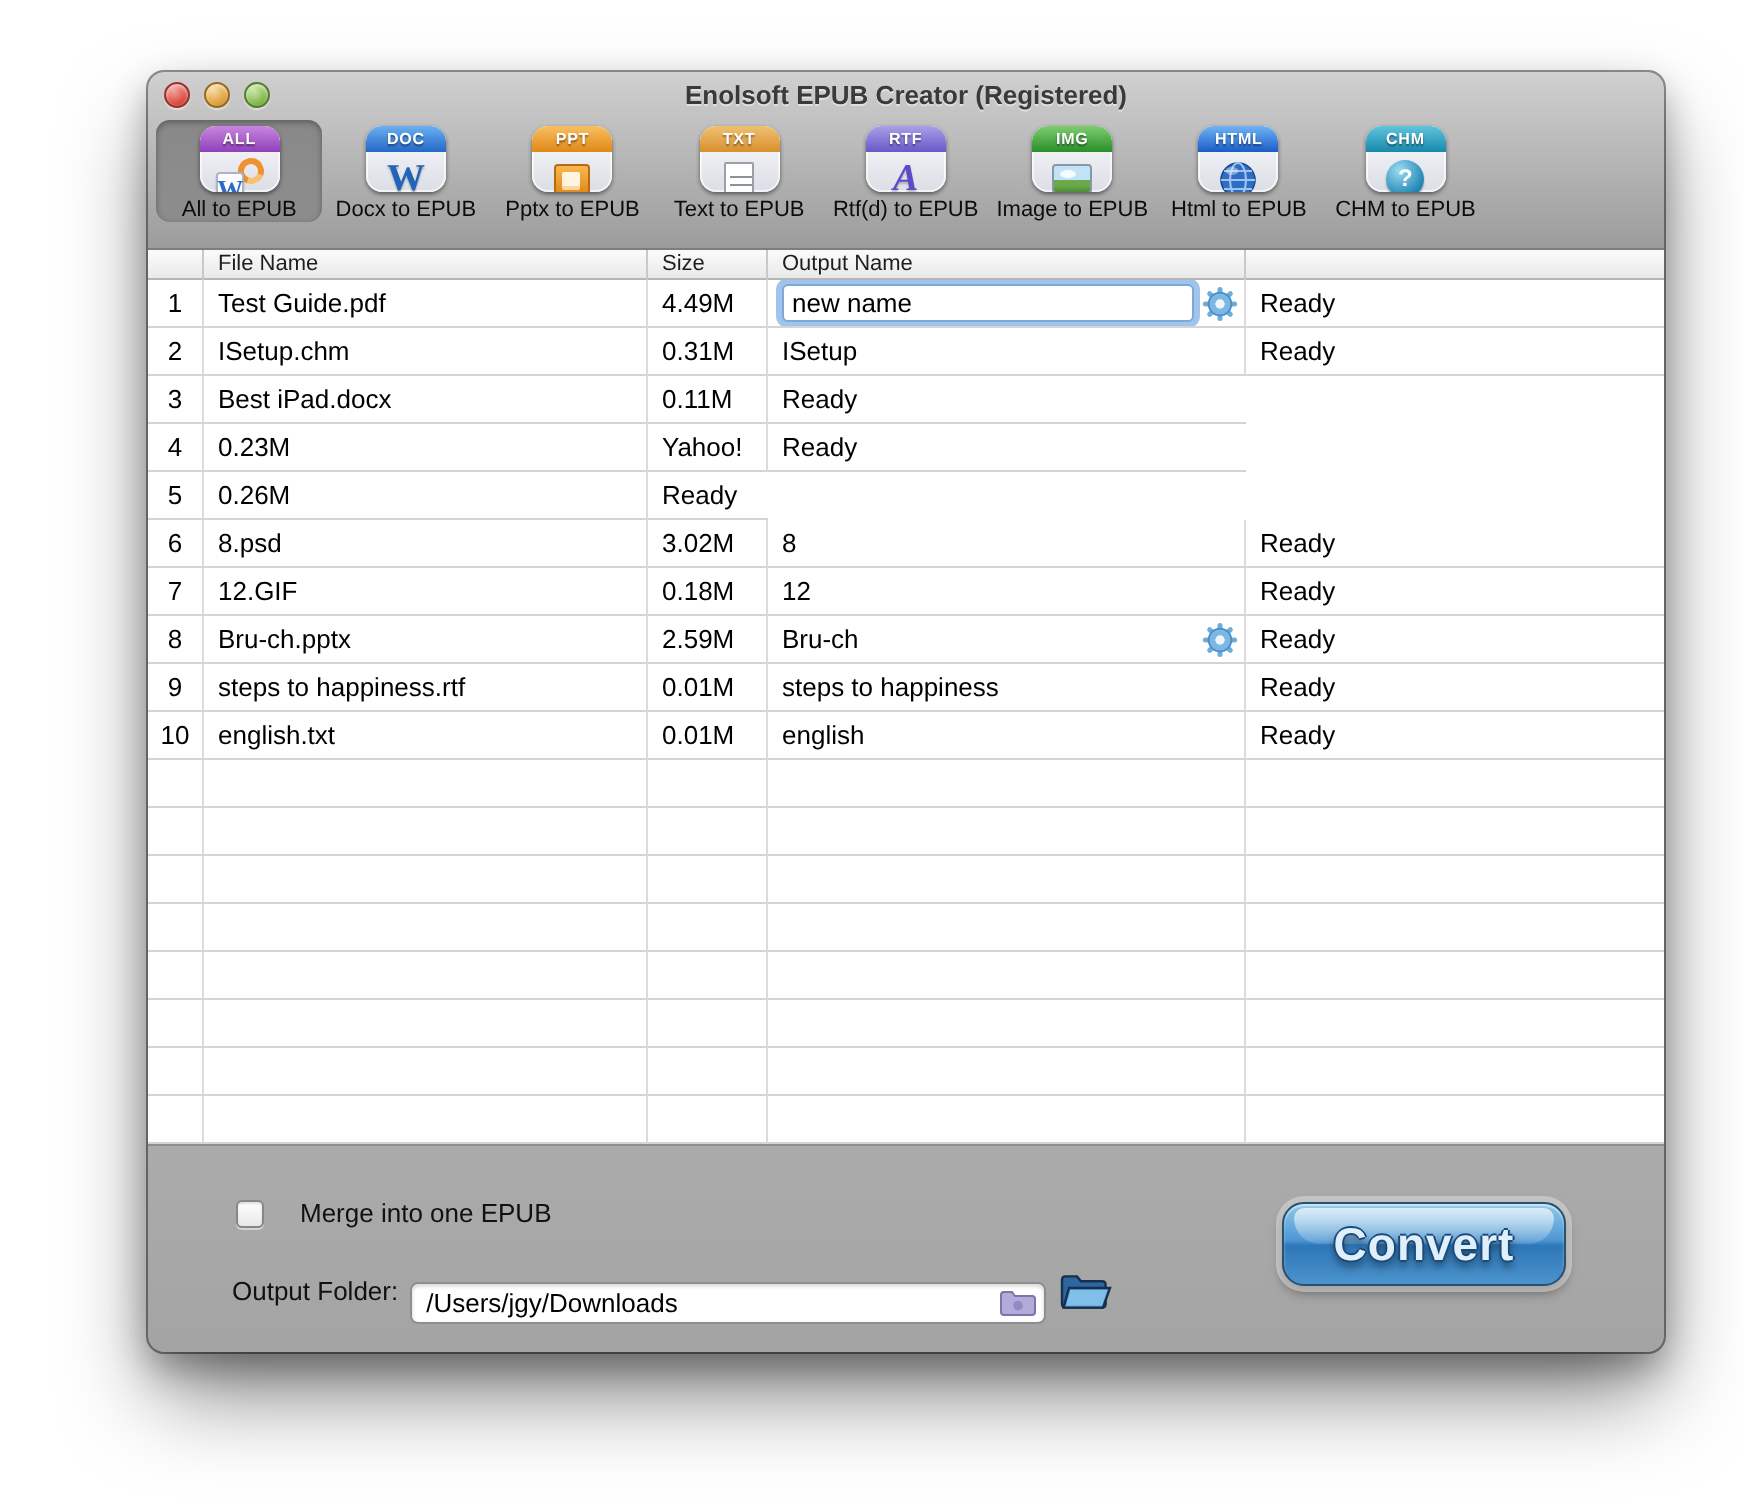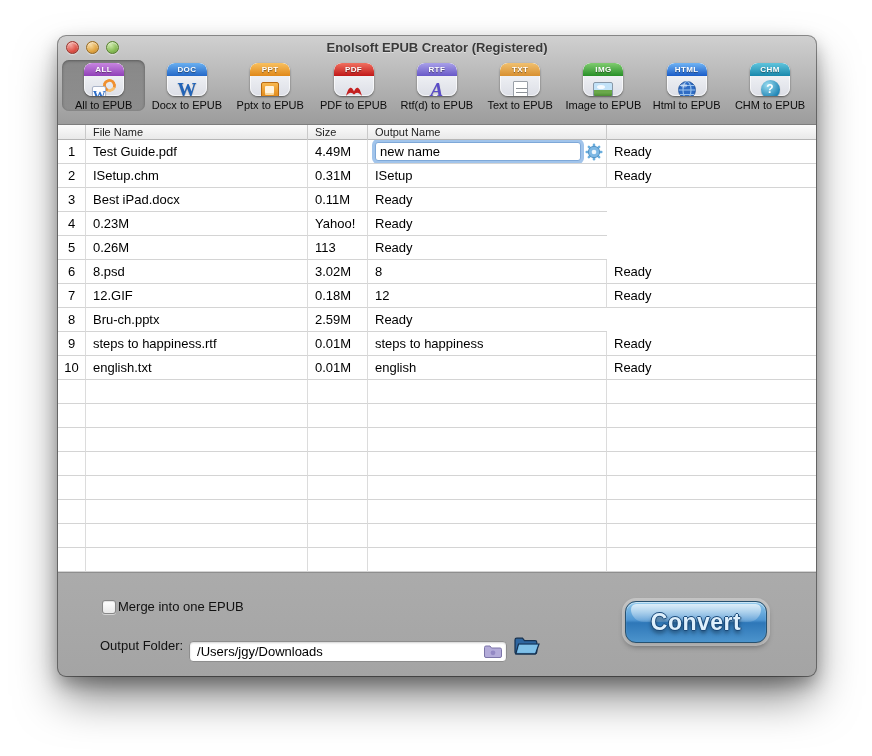--- a/index.html
+++ b/index.html
@@ -1,19 +1,19 @@
 <!DOCTYPE html>
 <html><head>
 <meta charset="utf-8">
 <style>
   * { margin:0; padding:0; box-sizing:border-box; }
   html,body { width:872px; height:756px; background:#ffffff; font-family:"Liberation Sans", sans-serif; overflow:hidden; }
 
   .window {
-    position:absolute; left:58px; top:36px; width:758px; height:640px;
+    position:absolute; left:74px; top:36px; width:758px; height:640px;
     border-radius:8px;
     box-shadow:0 24px 45px -4px rgba(0,0,0,0.5), 0 8px 18px rgba(0,0,0,0.3), 0 0 0 1px rgba(60,60,60,0.55);
     background:#404040;
   }
 
   
   .chrome-top {
     position:absolute; left:0; top:0; width:100%; height:89px;
     background:linear-gradient(#d0d0d0, #9c9c9c);
     border-bottom:1px solid #7d7d7d;
@@ -113,21 +113,21 @@
     outline:none; background:#fff;
     box-shadow:0 0 0 3px rgba(110,165,225,0.65);
   }
   .erow { display:grid; grid-template-columns:28px 222px 60px 239px auto; height:24px; }
   .ecell { border-right:1px solid #dcdcdc; border-bottom:1px solid #d4d4d4; }
   .ecell:last-child { border-right:none; }
 
   
   .footer { position:absolute; left:0; bottom:0; width:100%; height:104px;
     background:linear-gradient(#ababab,#a4a4a4); border-radius:0 0 8px 8px; border-top:1px solid #8e8e8e; }
-  .merge-row { position:absolute; left:44px; top:26px; display:flex; align-items:center; gap:2px; }
+  .merge-row { position:absolute; left:44px; top:26px; display:flex; align-items:center; gap:18px; }
   .cb { width:14px; height:14px; border-radius:3px; background:linear-gradient(#ffffff,#e8e8e8);
     border:1px solid #878787; box-shadow:inset 0 1px 1px rgba(0,0,0,0.12), 0 1px 0 rgba(255,255,255,0.5); }
   .merge-label, .of-label { font-size:13px; color:#111; }
   .folder-row { position:absolute; left:42px; top:56px; display:flex; align-items:center; gap:6px; }
   .of-field { position:relative; width:318px; height:21px;margin-top:12px; }
   .of-input { width:100%; height:100%; border:1px solid #8e8e8e; border-radius:4px;
     font-family:"Liberation Sans", sans-serif; font-size:13px; color:#000; padding:0 26px 0 7px;
     background:#fff; outline:none; box-shadow:inset 0 1px 2px rgba(0,0,0,0.18); }
   .mini-folder { position:absolute; right:4px; top:3px; width:20px; height:15px; cursor:default; }
   .big-folder { width:27px; height:21px; }
@@ -189,46 +189,35 @@
         <div class="appicon">
           <div class="badge b-ppt">PPT</div>
           <div class="glyph">
               <span class="g-ppt"></span>
             </div>
         </div>
         <div class="tblabel">Pptx to EPUB</div>
       </div>
       <div class="tbitem">
         <div class="appicon">
-          <div class="badge b-pdf">PDF</div>
-          <div class="glyph">
-            <svg width="20" height="18" viewBox="0 0 20 18">
-                <path d="M2 15 C5 3.5 8 6 10 10.5 C12 6 15 3.5 18 15 C14 10 12 11.5 10 13.5 C8 11.5 6 10 2 15 Z" fill="#c42020"></path>
-              </svg>
-          </div>
-        </div>
-        <div class="tblabel">PDF to EPUB</div>
+          <div class="badge b-txt">TXT</div>
+          <div class="glyph">
+              <span class="g-txt"></span>
+            </div>
+        </div>
+        <div class="tblabel">Text to EPUB</div>
       </div>
       <div class="tbitem">
         <div class="appicon">
           <div class="badge b-rtf">RTF</div>
           <div class="glyph">
               <span class="g-rtf">A</span>
             </div>
         </div>
         <div class="tblabel">Rtf(d) to EPUB</div>
-      </div>
-      <div class="tbitem">
-        <div class="appicon">
-          <div class="badge b-txt">TXT</div>
-          <div class="glyph">
-              <span class="g-txt"></span>
-            </div>
-        </div>
-        <div class="tblabel">Text to EPUB</div>
       </div>
       <div class="tbitem">
         <div class="appicon">
           <div class="badge b-img">IMG</div>
           <div class="glyph">
               <span class="g-img"></span>
             </div>
         </div>
         <div class="tblabel">Image to EPUB</div>
       </div>
@@ -309,23 +298,20 @@
       <div class="tcell">0.23M</div>
       <div class="tcell c-out">
           <span>Yahoo!</span>
         </div>
       <div class="tcell">Ready</div>
     </div>
 
     <div class="trow">
       <div class="tcell c-num">5</div>
       <div class="tcell">0.26M</div>
-      <div class="tcell c-out">
-          <span>113</span>
-        </div>
       <div class="tcell">Ready</div>
     </div>
 
     <div class="trow">
       <div class="tcell c-num">6</div>
       <div class="tcell">8.psd</div>
       <div class="tcell">3.02M</div>
       <div class="tcell c-out">
           <span>8</span>
         </div>
@@ -339,20 +325,33 @@
       <div class="tcell c-out">
           <span>12</span>
         </div>
       <div class="tcell">Ready</div>
     </div>
 
     <div class="trow">
       <div class="tcell c-num">8</div>
       <div class="tcell">Bru-ch.pptx</div>
       <div class="tcell">2.59M</div>
+      <div class="tcell c-out">
+        <span>Bru-ch</span>
+        <svg class="gear" viewBox="0 0 20 20">
+          <g fill="#6aaede">
+            <rect x="8.6" y="0.5" width="2.8" height="19" rx="1.4"></rect>
+            <rect x="8.6" y="0.5" width="2.8" height="19" rx="1.4" transform="rotate(45 10 10)"></rect>
+            <rect x="8.6" y="0.5" width="2.8" height="19" rx="1.4" transform="rotate(90 10 10)"></rect>
+            <rect x="8.6" y="0.5" width="2.8" height="19" rx="1.4" transform="rotate(135 10 10)"></rect>
+          </g>
+          <circle cx="10" cy="10" r="6.3" fill="#7db8e4" stroke="#4e8ec2" stroke-width="1"></circle>
+          <circle cx="10" cy="10" r="2.6" fill="#eef6fc"></circle>
+        </svg>
+      </div>
       <div class="tcell">Ready</div>
     </div>
 
     <div class="trow">
       <div class="tcell c-num">9</div>
       <div class="tcell">steps to happiness.rtf</div>
       <div class="tcell">0.01M</div>
       <div class="tcell c-out">
           <span>steps to happiness</span>
         </div>

